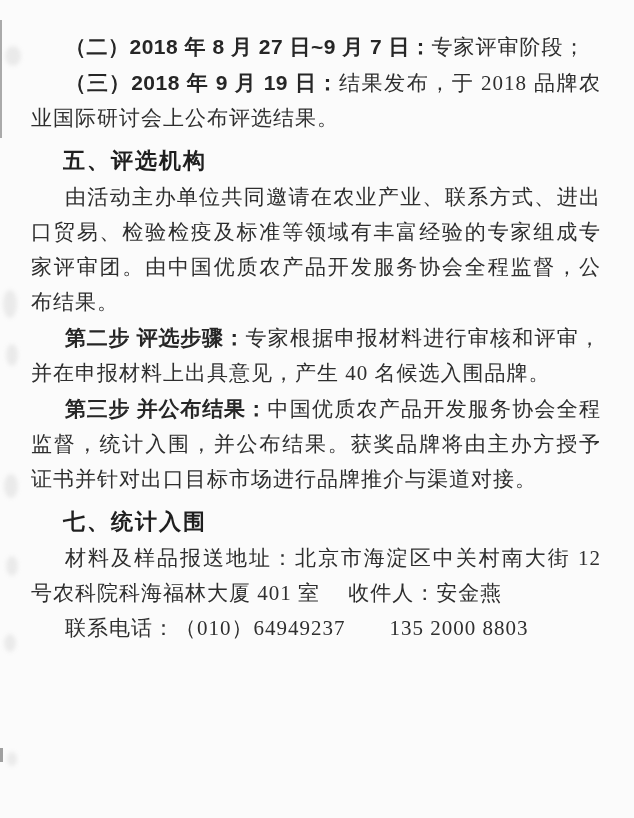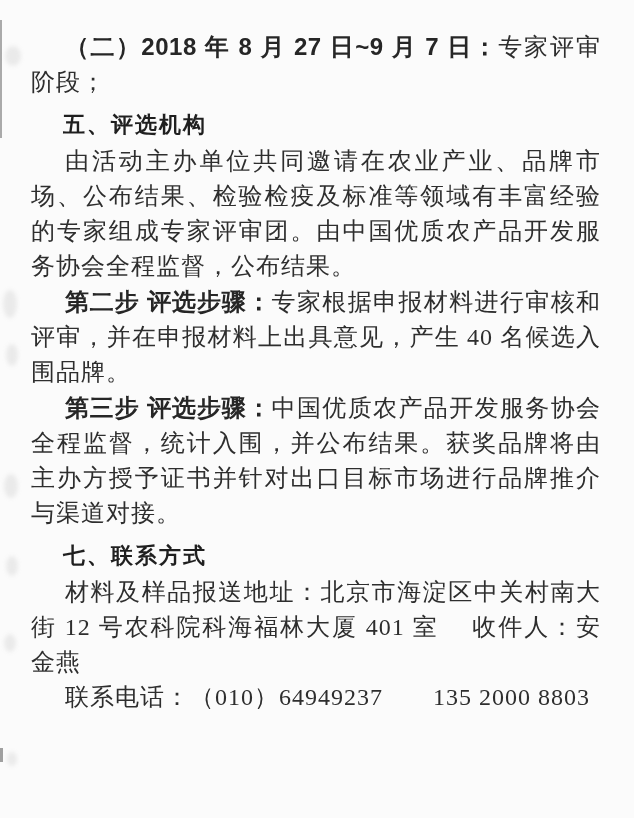--- a/index.html
+++ b/index.html
@@ -10,21 +10,21 @@
     position: relative;
     font-family: "Liberation Serif", "DejaVu Serif", serif;
     color: #2e2e2e;
   }
   .doc {
     position: absolute;
     top: 29px; left: 31px; right: 33px;
   }
   .para {
     margin: 0;
-    font-size: 24px;
+    font-size: 21px;
     line-height: 35px;
     letter-spacing: 1px;
     text-align: justify;
     text-indent: 34px;
     word-break: break-all;
   }
   .para b {
     font-family: "Liberation Sans", "DejaVu Sans", sans-serif;
     font-weight: 700;
     letter-spacing: 0.5px;
@@ -74,21 +74,22 @@
   <div class="smudge s1"></div>
   <div class="smudge s2"></div>
   <div class="smudge s3"></div>
   <div class="smudge s4"></div>
   <div class="smudge s5"></div>
   <div class="smudge s6"></div>
   <div class="smudge s7"></div>
 
   <main class="doc">
       <p class="para"><b>（二）2018 年 8 月 27 日~9 月 7 日：</b><span>专家评审阶段；</span></p>
+      <p class="para"><b>（三）2018 年 9 月 19 日：</b><span>结果发布，于 2018 品牌农业国际研讨会上公布评选结果。</span></p>
       <h2 class="heading"><b>五、评选机构</b></h2>
-      <p class="para"><span>由活动主办单位共同邀请在农业产业、品牌市场、公布结果、检验检疫及标准等领域有丰富经验的专家组成专家评审团。由中国优质农产品开发服务协会全程监督，公布结果。</span></p>
+      <p class="para"><span>由活动主办单位共同邀请在农业产业、联系方式、进出口贸易、检验检疫及标准等领域有丰富经验的专家组成专家评审团。由中国优质农产品开发服务协会全程监督，公布结果。</span></p>
       <p class="para"><b>第二步 评选步骤：</b><span>专家根据申报材料进行审核和评审，并在申报材料上出具意见，产生 40 名候选入围品牌。</span></p>
-      <p class="para"><b>第三步 评选步骤：</b><span>中国优质农产品开发服务协会全程监督，统计入围，并公布结果。获奖品牌将由主办方授予证书并针对出口目标市场进行品牌推介与渠道对接。</span></p>
-      <h2 class="heading"><b>七、联系方式</b></h2>
+      <p class="para"><b>第三步 并公布结果：</b><span>中国优质农产品开发服务协会全程监督，统计入围，并公布结果。获奖品牌将由主办方授予证书并针对出口目标市场进行品牌推介与渠道对接。</span></p>
+      <h2 class="heading"><b>七、统计入围</b></h2>
       <p class="para"><span>材料及样品报送地址：北京市海淀区中关村南大街 12 号农科院科海福林大厦 401 室　 收件人：安金燕</span></p>
       <p class="para"><span>联系电话：（010）64949237　　135 2000 8803</span></p>
     </main>
 </div>
 
 </body></html>

